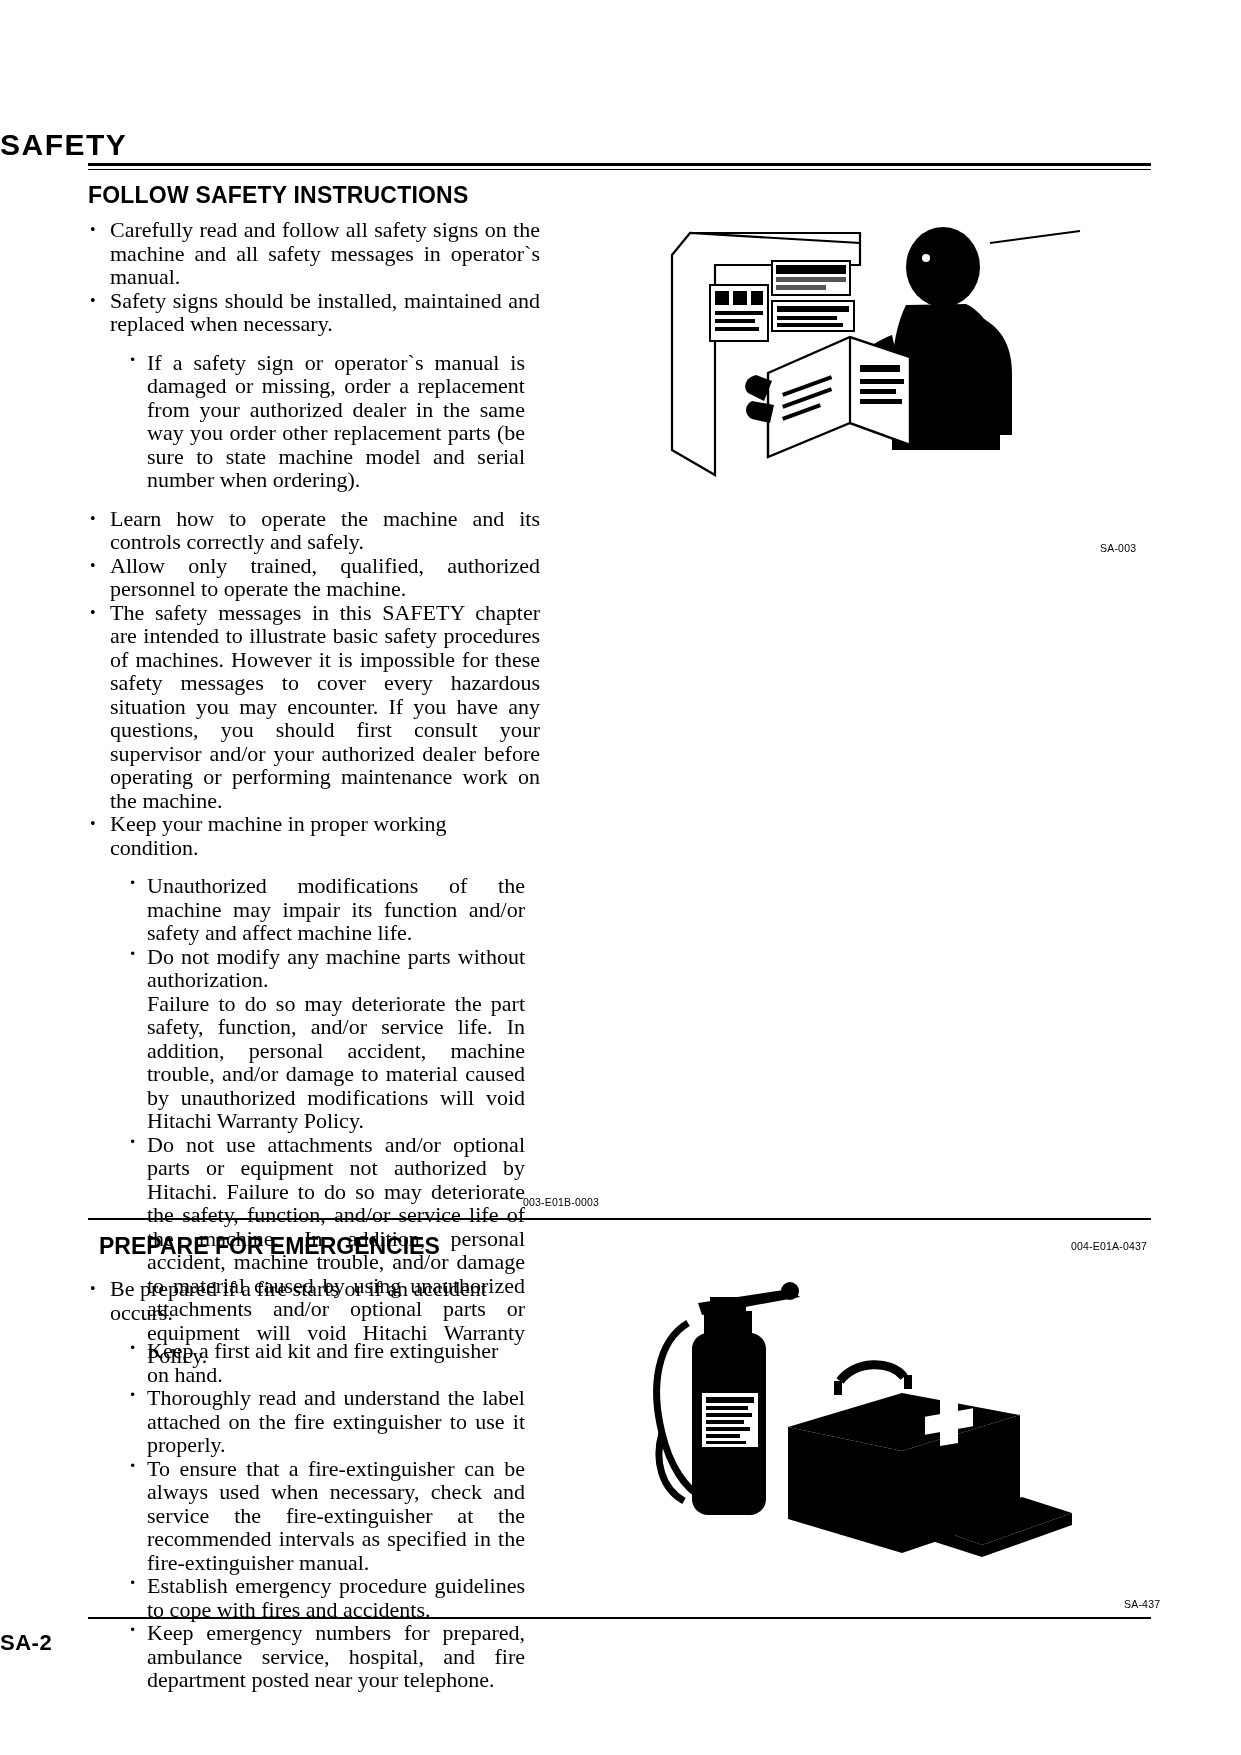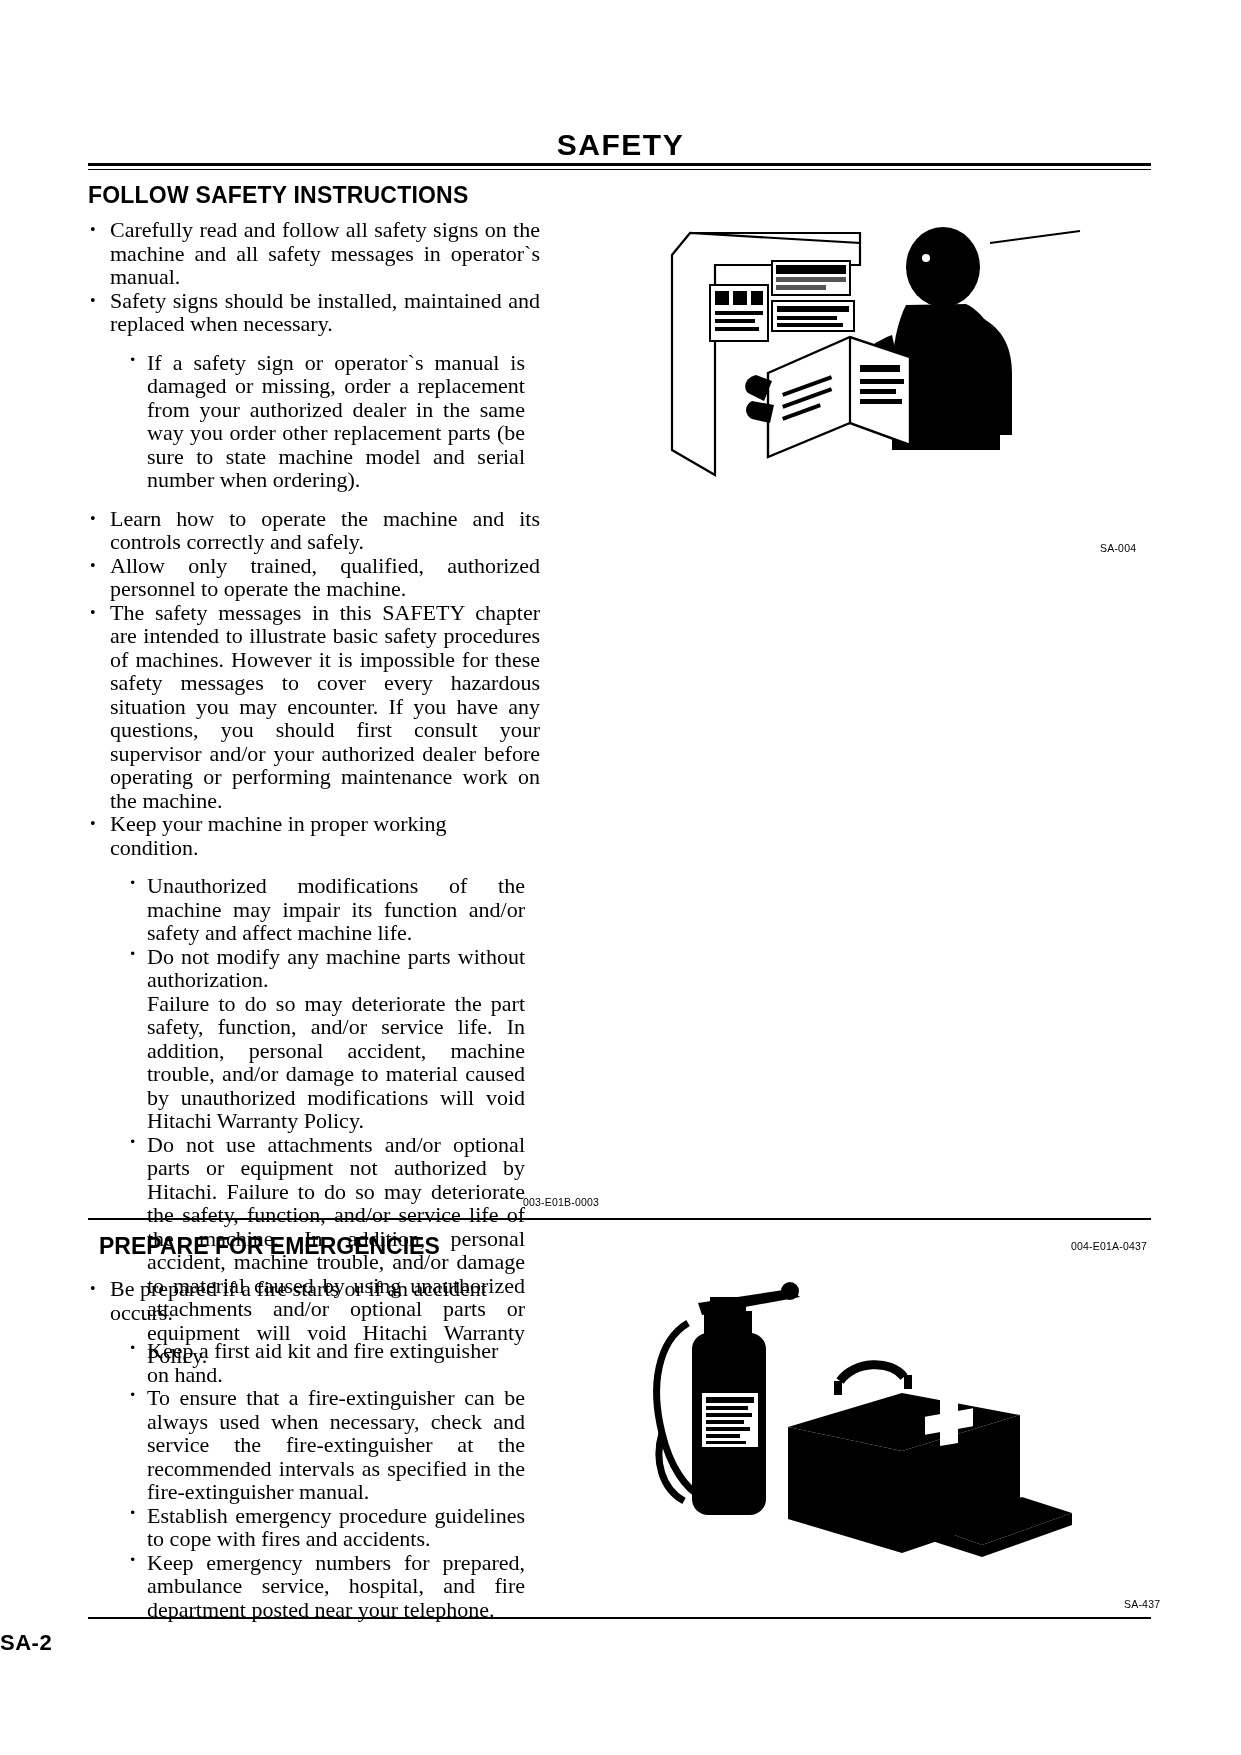--- a/index.html
+++ b/index.html
@@ -18,21 +18,21 @@
   .page {
     position: absolute;
     left: 0; top: 0;
     width: 1241px;
     height: 1755px;
   }
   .title {
     position: absolute;
     left: 0; top: 128px;
     width: 1241px;
-    text-align: center;
+    text-align: left;
     font-size: 30px;
     font-weight: bold;
     letter-spacing: 1.5px;
   }
   .rule-top {
     position: absolute;
     left: 88px; top: 163px;
     width: 1063px;
     border-top: 3px solid #000;
     border-bottom: 1px solid #000;
@@ -186,21 +186,21 @@
           </li>
           <li>
             <p>Do not use attachments and/or optional parts or equipment not authorized by Hitachi. Failure to do so may deteriorate the safety, function, and/or service life of the machine. In addition, personal accident, machine trouble, and/or damage to material caused by using unauthorized attachments and/or optional parts or equipment will void Hitachi Warranty Policy.</p>
           </li>
         </ul>
       </li>
     </ul>
   </div>
 
   <div class="code-small" id="code-003">003-E01B-0003</div>
-  <div class="code-small" id="code-sa003">SA-004</div>
+  <div class="code-small" id="code-sa003">SA-003</div>
 
   <div class="fig" id="fig-sa003">
     <svg width="440" height="310" viewBox="0 0 440 310" xmlns="http://www.w3.org/2000/svg">
 
       <path d="M30 8 L12 30 L12 225 L55 250 L55 40 L200 40 L200 18 Z" fill="none" stroke="#000" stroke-width="2.2"></path>
       <path d="M30 8 L200 8 L200 18" fill="none" stroke="#000" stroke-width="2.2"></path>
 
       <g>
         <rect x="112" y="36" width="78" height="34" fill="#fff" stroke="#000" stroke-width="2"></rect>
         <rect x="116" y="40" width="70" height="9" fill="#000"></rect>
@@ -258,20 +258,23 @@
   <div class="sec2-heading">PREPARE FOR EMERGENCIES</div>
   <div class="code-small" id="code-004">004-E01A-0437</div>
 
   <div class="col-left" id="sec2-list">
     <ul class="lvl1">
       <li>
         <p class="noj">Be prepared if a fire starts or if an accident occurs.</p>
         <ul class="lvl2">
           <li>
             <p class="noj">Keep a first aid kit and fire extinguisher on hand.</p>
+          </li>
+          <li>
+            <p>Thoroughly read and understand the label attached on the fire extinguisher to use it properly.</p>
           </li>
           <li>
             <p>To ensure that a fire-extinguisher can be always used when necessary, check and service the fire-extinguisher at the recommended intervals as specified in the fire-extinguisher manual.</p>
           </li>
           <li>
             <p>Establish emergency procedure guidelines to cope with fires and accidents.</p>
           </li>
           <li>
             <p>Keep emergency numbers for prepared, ambulance service, hospital, and fire department posted near your telephone.</p>
           </li>

